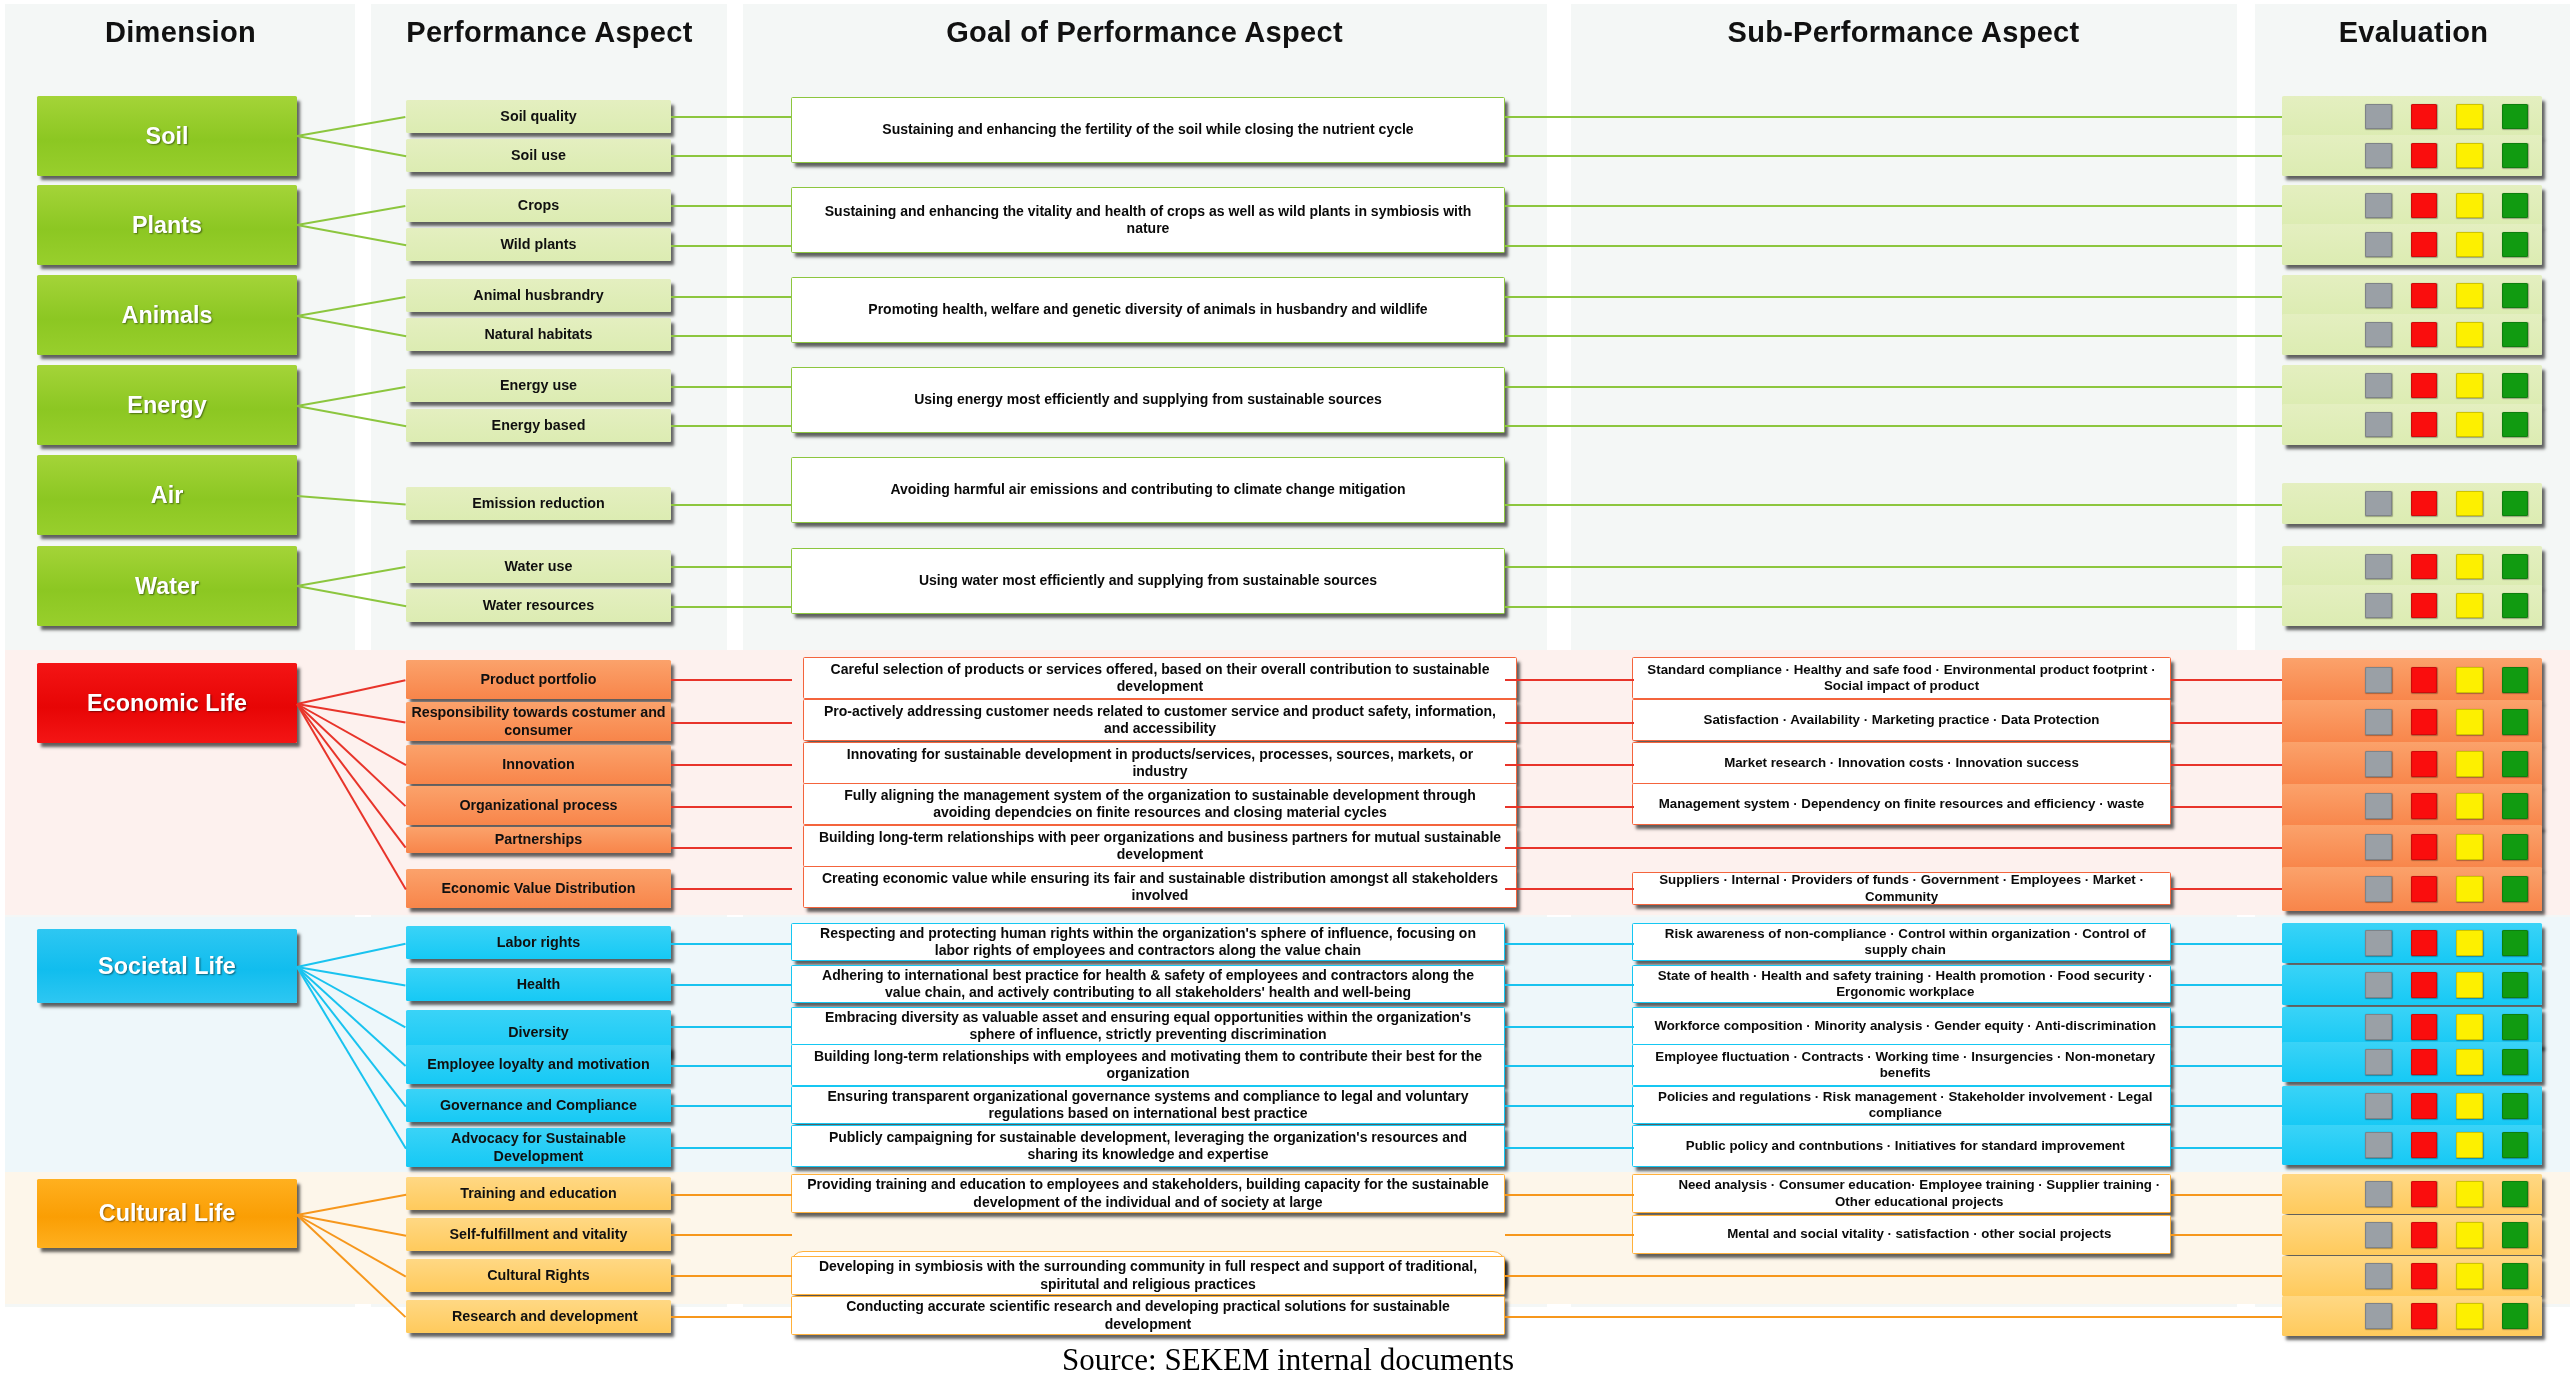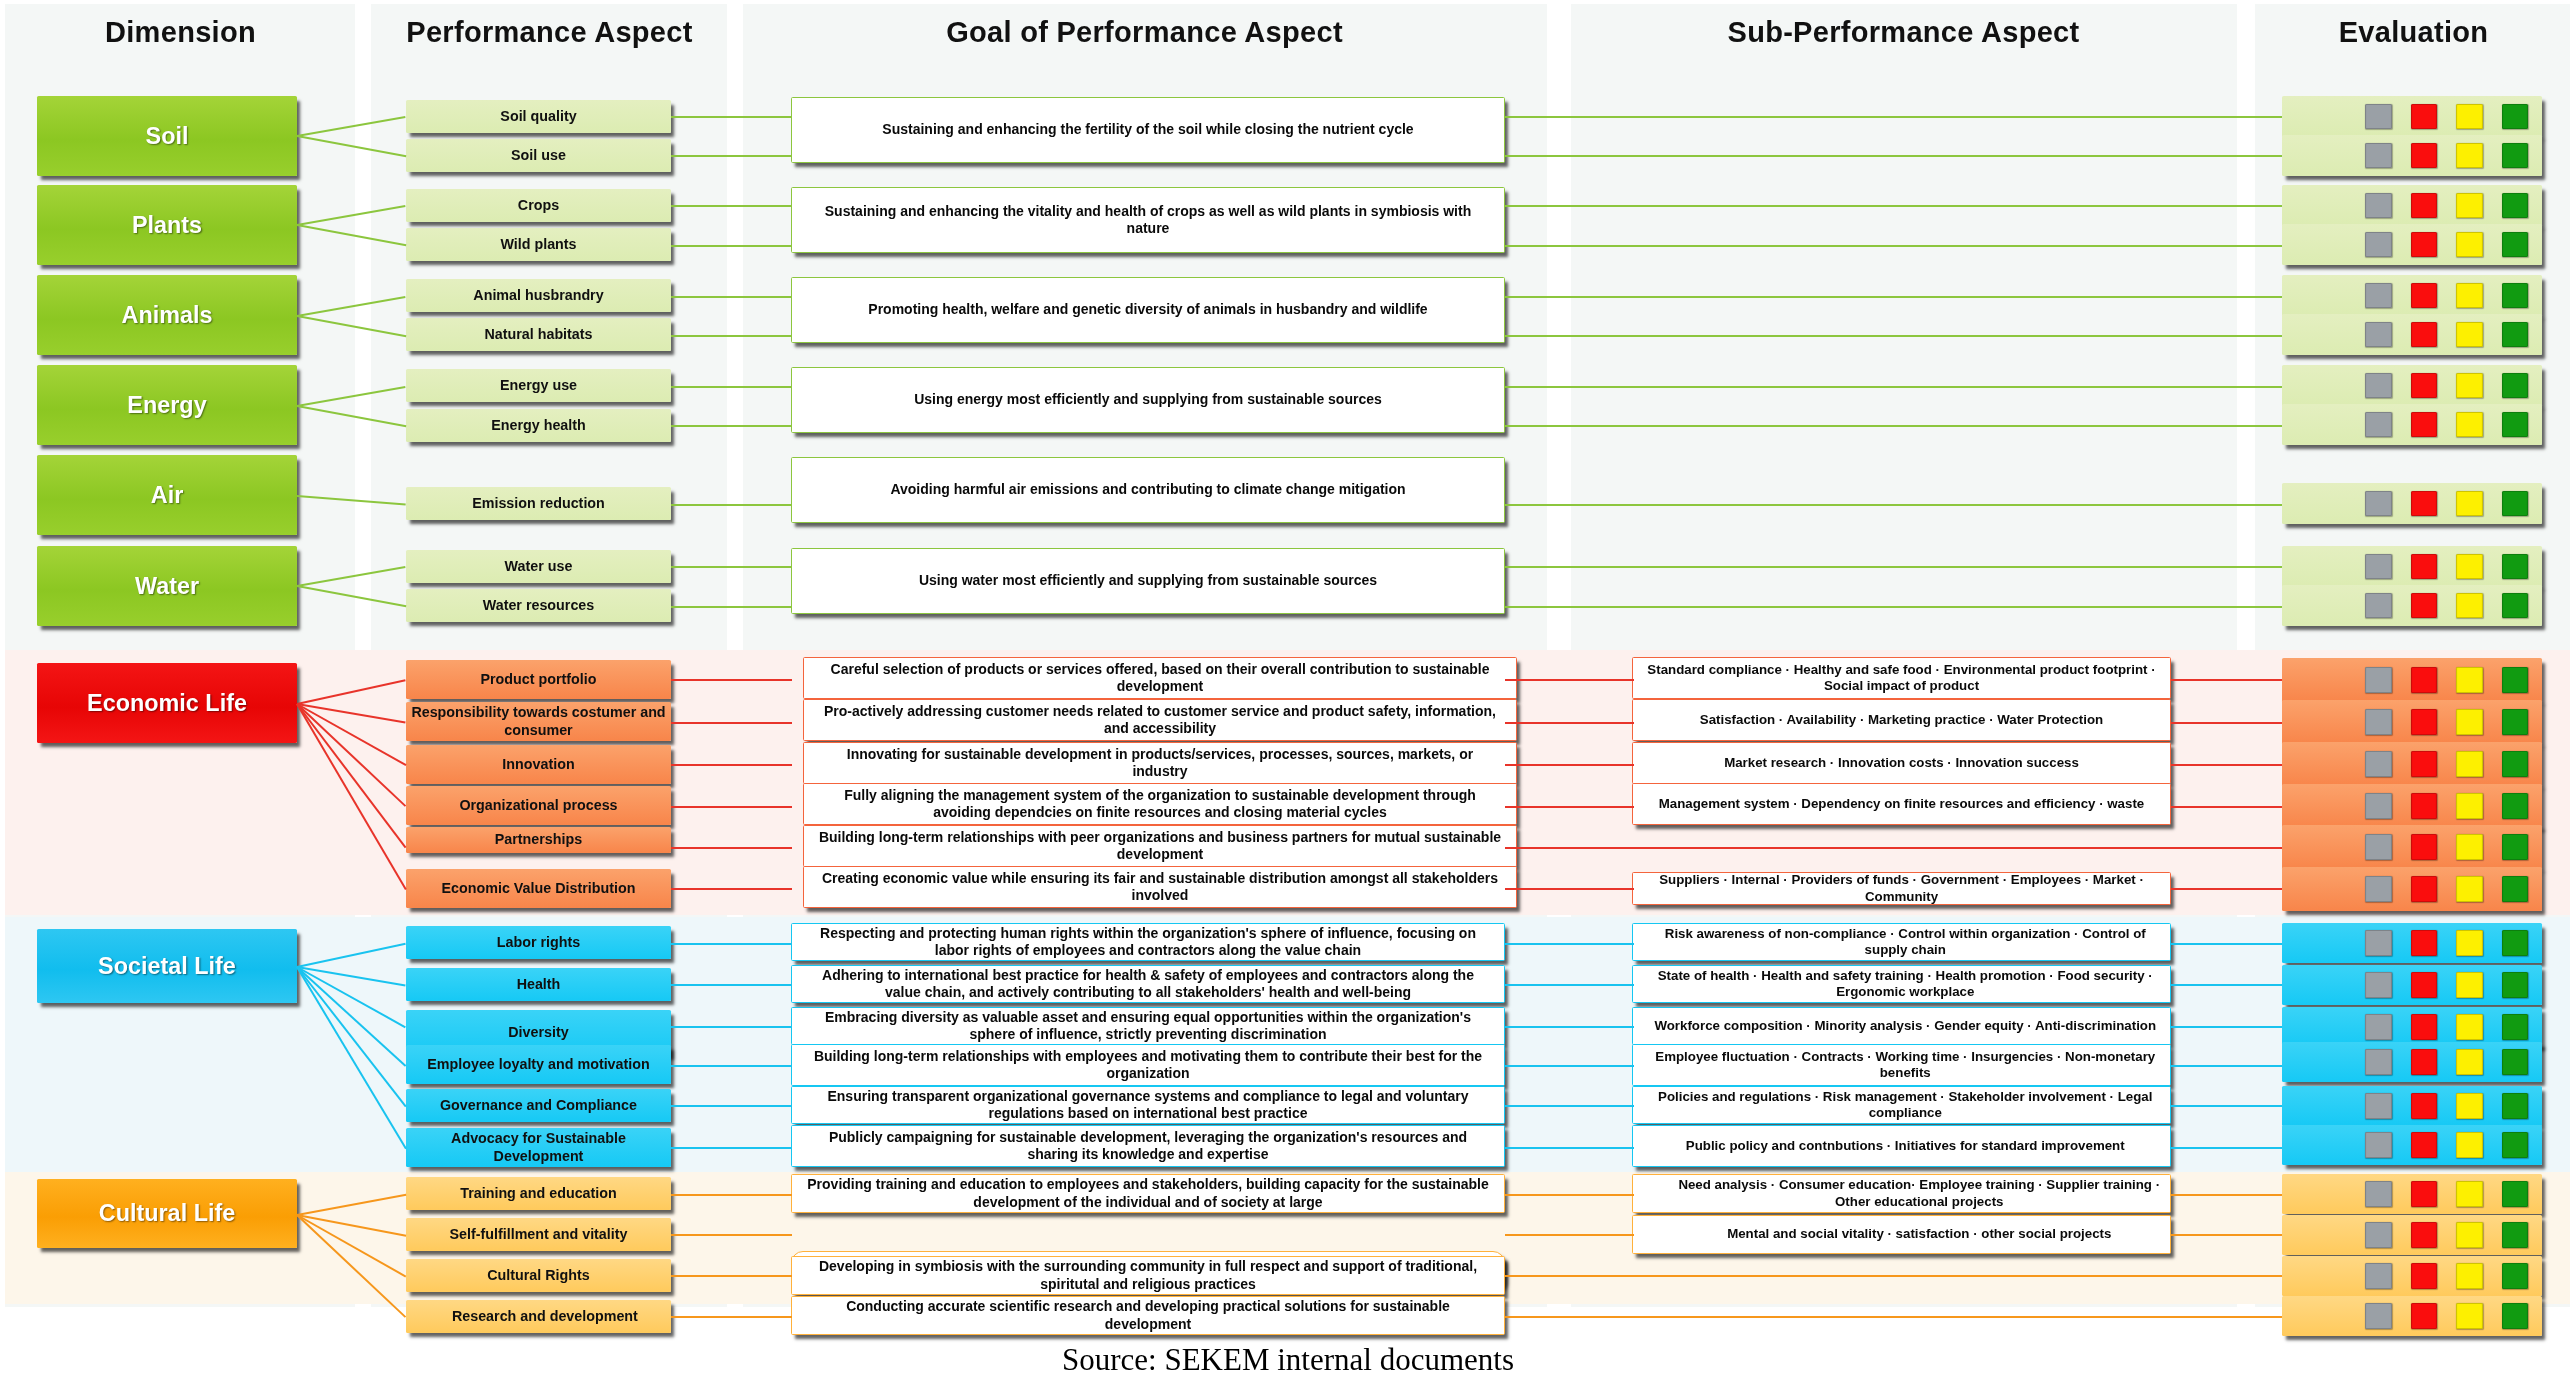--- a/index.html
+++ b/index.html
@@ -205,21 +205,21 @@
     <div class="bx pa green" style="top: 369px; height: 33px;">Energy use</div>
     <div class="fan" style="left: 297px; top: 405px; width: 110px; border-top-color: rgb(140, 198, 62); transform: rotate(-9.96014deg);"></div>
     <div class="ln" style="left: 671px; top: 386px; width: 121px; border-top-color: rgb(140, 198, 62);"></div>
     <div class="ln" style="left: 1505px; top: 386px; width: 777px; border-top-color: rgb(140, 198, 62);"></div>
     <div class="bx ev green" style="top: 365px; height: 41px;">
       <span class="sw" style="background: rgb(154, 160, 166);"></span>
       <span class="sw" style="background: rgb(250, 13, 13);"></span>
       <span class="sw" style="background: rgb(253, 240, 0);"></span>
       <span class="sw" style="background: rgb(17, 155, 17);"></span>
     </div>
-    <div class="bx pa green" style="top: 409px; height: 33px;">Energy health</div>
+    <div class="bx pa green" style="top: 409px; height: 33px;">Energy based</div>
     <div class="fan" style="left: 297px; top: 405px; width: 111px; border-top-color: rgb(140, 198, 62); transform: rotate(10.5015deg);"></div>
     <div class="ln" style="left: 671px; top: 425px; width: 121px; border-top-color: rgb(140, 198, 62);"></div>
     <div class="ln" style="left: 1505px; top: 425px; width: 777px; border-top-color: rgb(140, 198, 62);"></div>
     <div class="bx ev green" style="top: 404px; height: 41px;">
       <span class="sw" style="background: rgb(154, 160, 166);"></span>
       <span class="sw" style="background: rgb(250, 13, 13);"></span>
       <span class="sw" style="background: rgb(253, 240, 0);"></span>
       <span class="sw" style="background: rgb(17, 155, 17);"></span>
     </div>
     <div class="bx dim green" style="top: 455px; height: 80px;">Air</div>
@@ -267,21 +267,21 @@
     <div class="bx ev orng2" style="top: 658px; height: 44px;">
       <span class="sw" style="background: rgb(154, 160, 166);"></span>
       <span class="sw" style="background: rgb(250, 13, 13);"></span>
       <span class="sw" style="background: rgb(253, 240, 0);"></span>
       <span class="sw" style="background: rgb(17, 155, 17);"></span>
     </div>
     <div class="bx pa orng2" style="top: 702px; height: 39px;">Responsibility towards costumer and consumer</div>
     <div class="bx goal red" style="top: 699px; height: 42px;">Pro-actively addressing customer needs related to customer service and product safety, information, and accessibility</div>
     <div class="fan" style="left: 297px; top: 703px; width: 110px; border-top-color: rgb(232, 52, 42); transform: rotate(9.68879deg);"></div>
     <div class="ln" style="left: 671px; top: 722px; width: 121px; border-top-color: rgb(232, 52, 42);"></div>
-    <div class="bx sub red" style="top: 699px; height: 42px;">Satisfaction · Availability · Marketing practice · Water Protection</div>
+    <div class="bx sub red" style="top: 699px; height: 42px;">Satisfaction · Availability · Marketing practice · Data Protection</div>
     <div class="ln" style="left: 1505px; top: 722px; width: 129px; border-top-color: rgb(232, 52, 42);"></div>
     <div class="ln" style="left: 2171px; top: 722px; width: 113px; border-top-color: rgb(232, 52, 42);"></div>
     <div class="bx ev orng2" style="top: 700px; height: 44px;">
       <span class="sw" style="background: rgb(154, 160, 166);"></span>
       <span class="sw" style="background: rgb(250, 13, 13);"></span>
       <span class="sw" style="background: rgb(253, 240, 0);"></span>
       <span class="sw" style="background: rgb(17, 155, 17);"></span>
     </div>
     <div class="bx pa orng2" style="top: 745px; height: 39px;">Innovation</div>
     <div class="bx goal red" style="top: 742px; height: 42px;">Innovating for sustainable development in products/services, processes, sources, markets, or industry</div>

